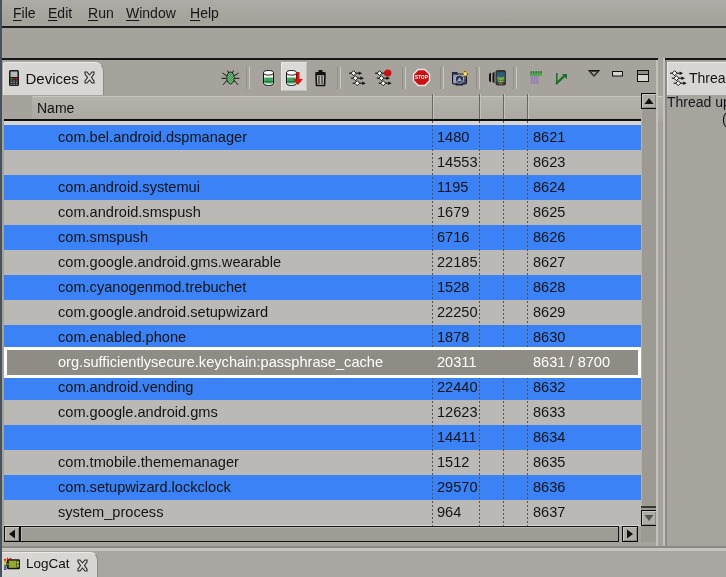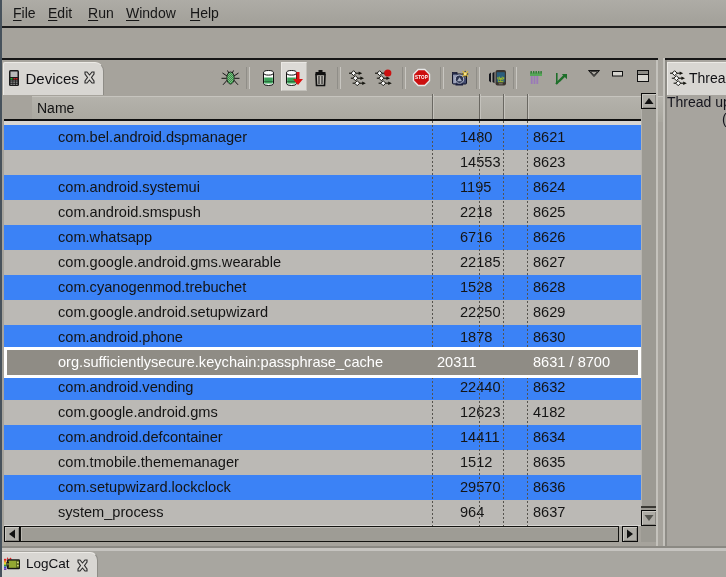--- a/index.html
+++ b/index.html
@@ -31,21 +31,21 @@
 #header .hn{position:absolute;left:5px;top:3px;font-size:14px;color:#121212;}
 .hsep{top:94px;width:1px;height:25px;background:#6a6862;}
 .hsepl{top:94px;width:1px;height:25px;background:#c4c2bc;}
 #hdrline{left:4px;top:119px;width:637px;height:2px;background:#0e0e0e;}
 #tblbg{left:4px;top:121px;width:637px;height:405px;background:#d8d6d3;}
 .row{left:4px;width:637px;height:25px;position:absolute;font-size:14.6px;color:#141414;}
 .rl{background:#3b82f6;}
 .rd{background:#bbb9b5;}
 .row span{position:absolute;top:3.5px;white-space:pre;}
 .nm{left:54px;}
-.pid{left:456px;}
+.pid{left:433px;}
 .prt{left:529px;text-align:center;}
 
 .dot{top:121px;width:1px;height:405px;
  background-image:repeating-linear-gradient(#55534e 0 2px,transparent 2px 4px);}
 
 #vsb{left:641px;top:93px;width:16px;height:449px;background:#9c9a93;}
 .sbtn{position:absolute;background:#aeaca6;border:1px solid #0a0a0a;box-sizing:border-box;
  box-shadow:inset 1px 1px 0 #c9c7c1, inset -1px -1px 0 #8a8882;}
 #vthumb{position:absolute;left:0;top:16px;width:16px;height:399px;background:#9c9a93;
  border-bottom:2px solid #3a3934;box-sizing:border-box;box-shadow:inset 1px 0 0 #b5b3ad;}
@@ -297,65 +297,64 @@
     <span class="pid">14553</span>
     <span class="prt">8623</span>
   </div>
 <div class="row rl" style="top:175px">
     <span class="nm">com.android.systemui</span>
     <span class="pid">1195</span>
     <span class="prt">8624</span>
   </div>
 <div class="row rd" style="top:200px">
     <span class="nm">com.android.smspush</span>
-    <span class="pid">2218</span>
+    <span class="pid">1679</span>
     <span class="prt">8625</span>
   </div>
 <div class="row rl" style="top:225px">
-    <span class="nm">com.whatsapp</span>
+    <span class="nm">com.smspush</span>
     <span class="pid">6716</span>
     <span class="prt">8626</span>
   </div>
 <div class="row rd" style="top:250px">
     <span class="nm">com.google.android.gms.wearable</span>
     <span class="pid">22185</span>
     <span class="prt">8627</span>
   </div>
 <div class="row rl" style="top:275px">
     <span class="nm">com.cyanogenmod.trebuchet</span>
     <span class="pid">1528</span>
     <span class="prt">8628</span>
   </div>
 <div class="row rd" style="top:300px">
     <span class="nm">com.google.android.setupwizard</span>
     <span class="pid">22250</span>
     <span class="prt">8629</span>
   </div>
 <div class="row rl" style="top:325px">
-    <span class="nm">com.android.phone</span>
+    <span class="nm">com.enabled.phone</span>
     <span class="pid">1878</span>
     <span class="prt">8630</span>
   </div>
 <div class="abs" style="left:4px;top:347px;width:637px;height:31px;background:#ffffff;z-index:2"></div><div class="abs" style="left:7px;top:350px;width:631px;height:25px;background:#8f8c85;font-size:14.6px;color:#fff;z-index:3">
     <span style="position:absolute;left:51px;top:3.5px;white-space:pre">org.sufficientlysecure.keychain:passphrase_cache</span>
     <span style="position:absolute;left:430px;top:3.5px;white-space:pre">20311</span>
     <span style="position:absolute;left:526px;top:3.5px;white-space:pre">8631 / 8700</span>
   </div>
 <div class="row rl" style="top:375px">
     <span class="nm">com.android.vending</span>
     <span class="pid">22440</span>
     <span class="prt">8632</span>
   </div>
 <div class="row rd" style="top:400px">
     <span class="nm">com.google.android.gms</span>
     <span class="pid">12623</span>
-    <span class="prt">4182</span>
+    <span class="prt">8633</span>
   </div>
 <div class="row rl" style="top:425px">
-    <span class="nm">com.android.defcontainer</span>
     <span class="pid">14411</span>
     <span class="prt">8634</span>
   </div>
 <div class="row rd" style="top:450px">
     <span class="nm">com.tmobile.thememanager</span>
     <span class="pid">1512</span>
     <span class="prt">8635</span>
   </div>
 <div class="row rl" style="top:475px">
     <span class="nm">com.setupwizard.lockclock</span>

